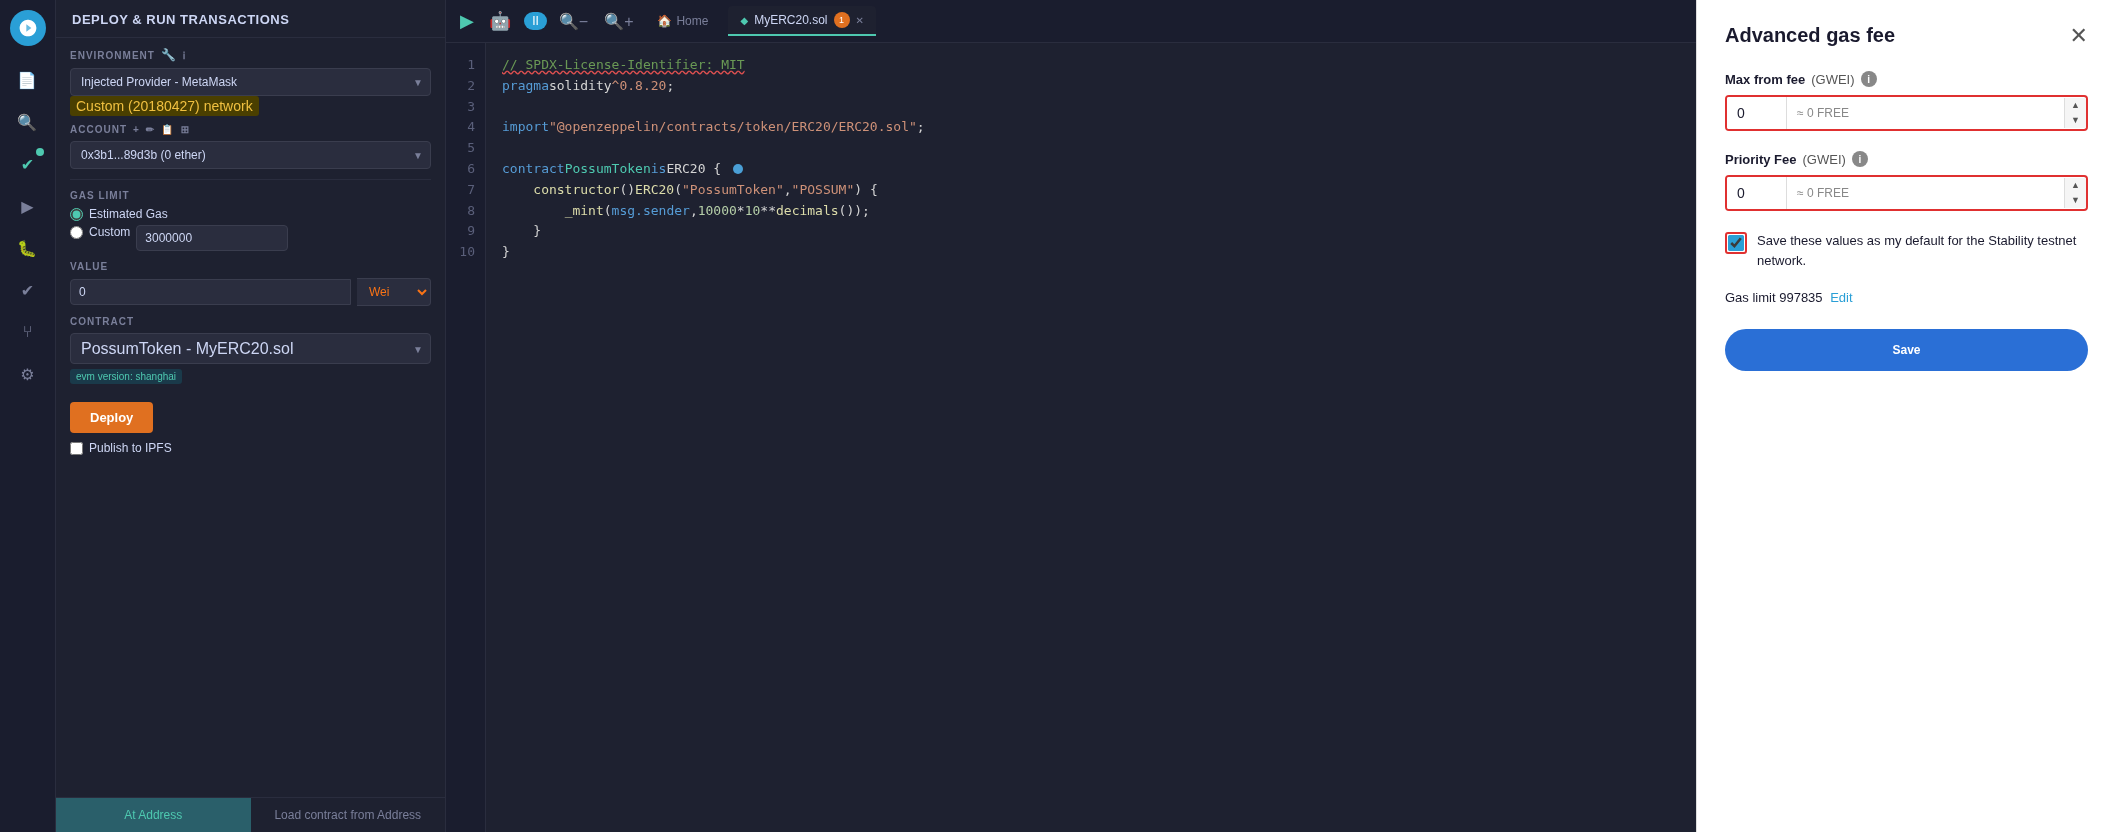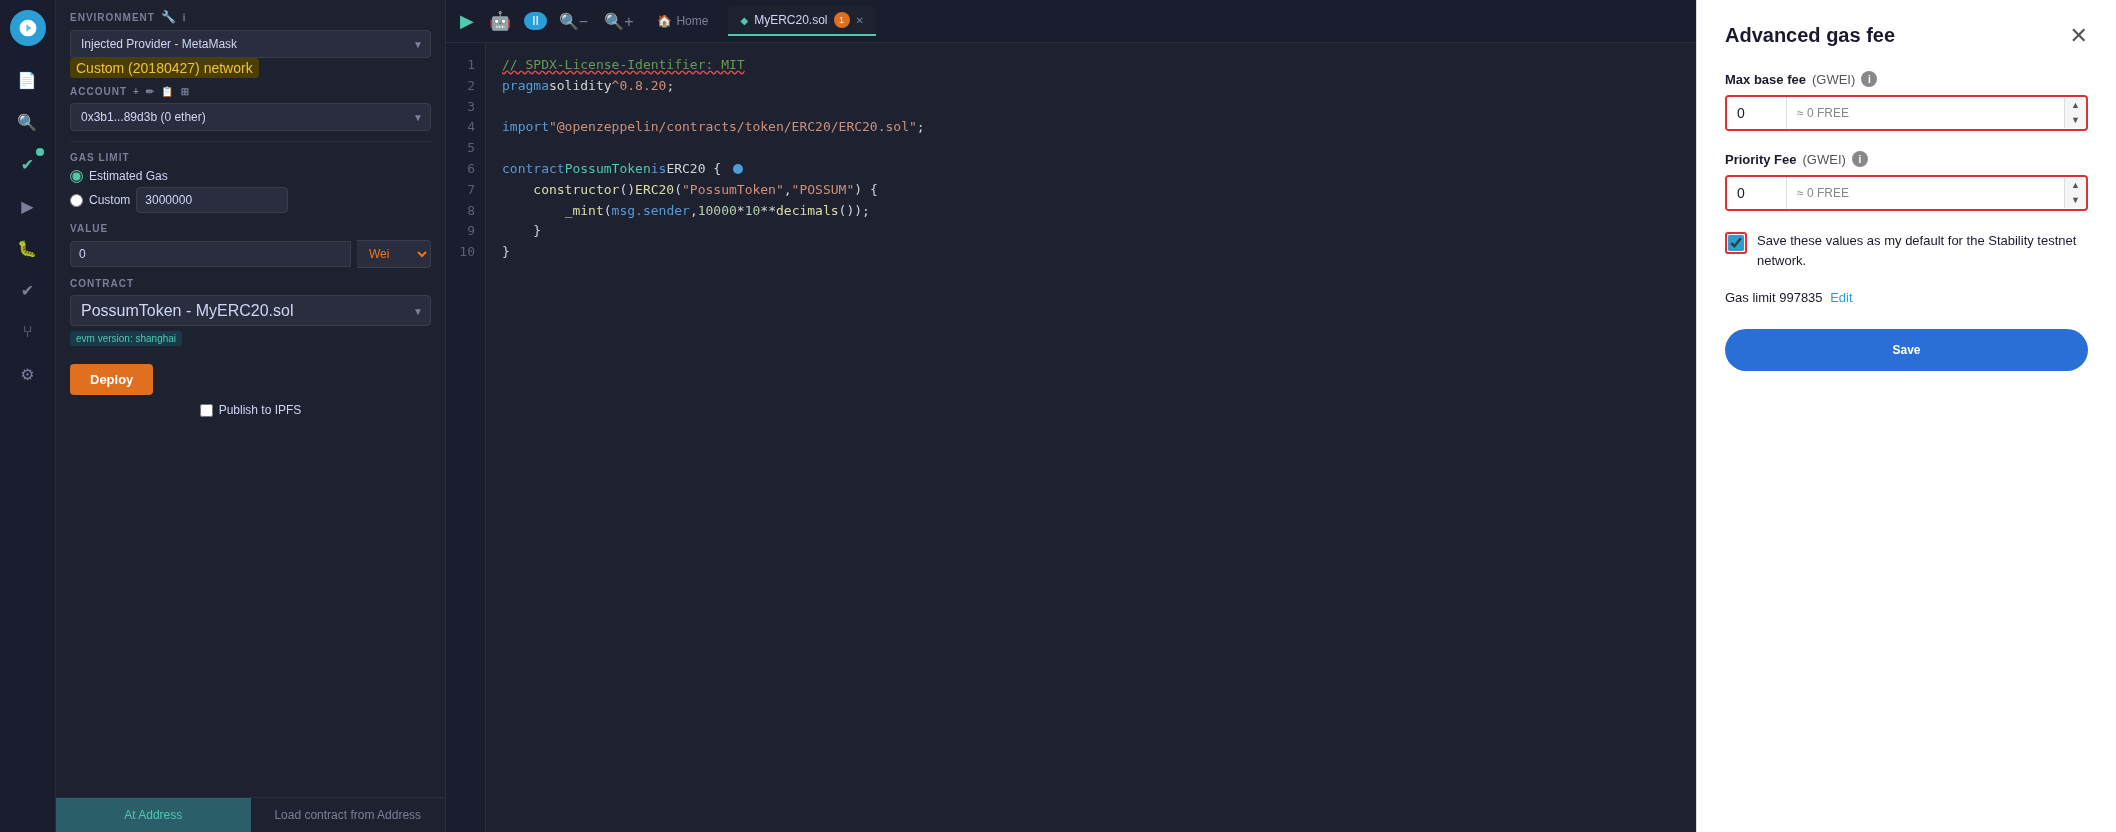--- a/index.html
+++ b/index.html
@@ -145,21 +145,21 @@
       display: flex;
       align-items: center;
       gap: 6px;
       color: #cdd6f4;
       font-size: 12px;
     }
     .radio-row input[type=radio] { accent-color: #4ec9b0; cursor: pointer; }
 
     .custom-row {
       display: flex;
-      align-items: center;
+      align-items: flex-start;
       gap: 6px;
     }
     .custom-row input[type=text] {
       background: #2a2d3e;
       border: 1px solid #3a3d4e;
       border-radius: 4px;
       color: #cdd6f4;
       padding: 5px 8px;
       font-size: 12px;
       width: 152px;
@@ -234,21 +234,20 @@
       margin-bottom: 8px;
     }
 
     .publish-row {
       display: flex;
       align-items: center;
       gap: 6px;
       color: #cdd6f4;
       font-size: 12px;
       margin-bottom: 12px;
-      justify-content: center;
     }
     .publish-row input[type=checkbox] { accent-color: #4ec9b0; cursor: pointer; }
 
     .bottom-tabs {
       display: flex;
       border-top: 1px solid #2a2d3e;
       margin-top: auto;
     }
     .bottom-tab {
       flex: 1;
@@ -539,20 +538,23 @@
     <span class="badge"></span>
   </div>
   <div class="sidebar-icon">▶</div>
   <div class="sidebar-icon">🐛</div>
   <div class="sidebar-icon">✔</div>
   <div class="sidebar-icon">⑂</div>
   <div class="sidebar-icon">⚙</div>
 </div>
 
 <div class="deploy-panel">
+  <div class="deploy-panel-header">
+    <h2>DEPLOY &amp; RUN TRANSACTIONS</h2>
+  </div>
   <div class="deploy-panel-body">
 
     
     <div class="section-label">
       <span>ENVIRONMENT</span>
       <span class="info-icon">🔧</span>
       <span style="cursor:pointer; color:#7a7f9a;">ℹ</span>
     </div>
     <div class="account-select-wrap">
       <select>
@@ -748,21 +750,21 @@
 </div>
 
 <div class="gas-panel">
   <div class="gas-panel-header">
     <span class="gas-panel-title">Advanced gas fee</span>
     <button class="gas-close-btn">✕</button>
   </div>
 
   <div class="gas-field-group">
     <div class="gas-field-label">
-      <span>Max base fee</span>
+      <span>Max from fee</span>
       <span class="unit">(GWEI)</span>
       <span class="info-i">i</span>
     </div>
     <div class="gas-input-wrap">
       <input class="gas-input-value" type="text" value="0" style="">
       <span class="gas-input-suffix">≈ 0 FREE</span>
       <div class="gas-input-stepper">
         <button>▲</button>
         <button>▼</button>
       </div>

